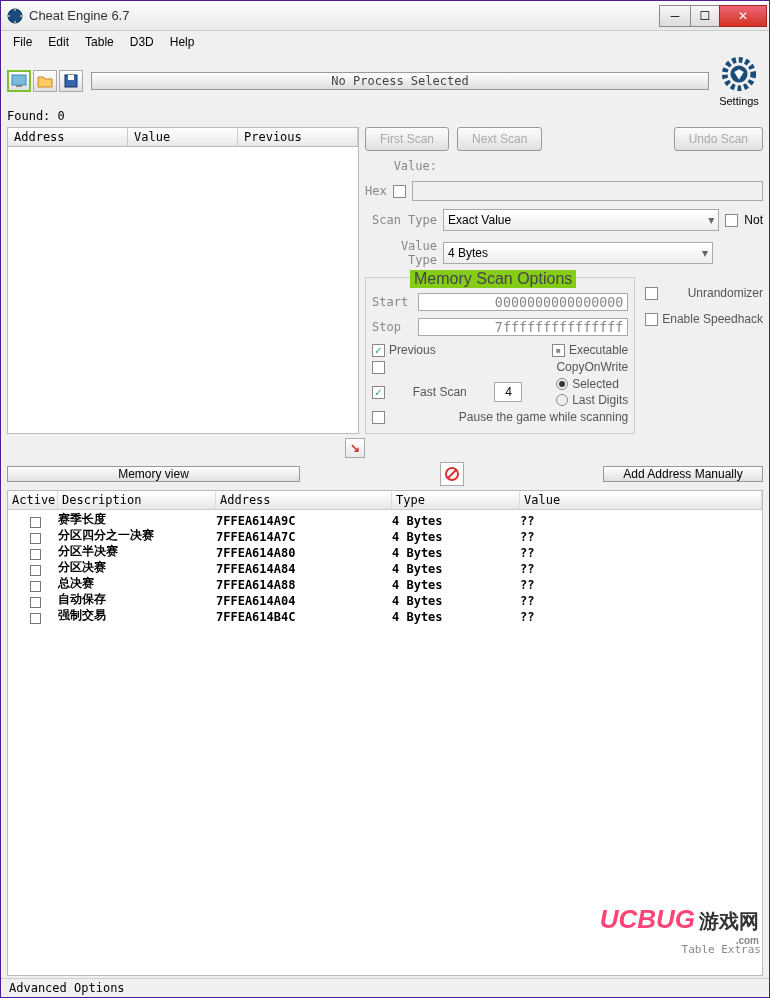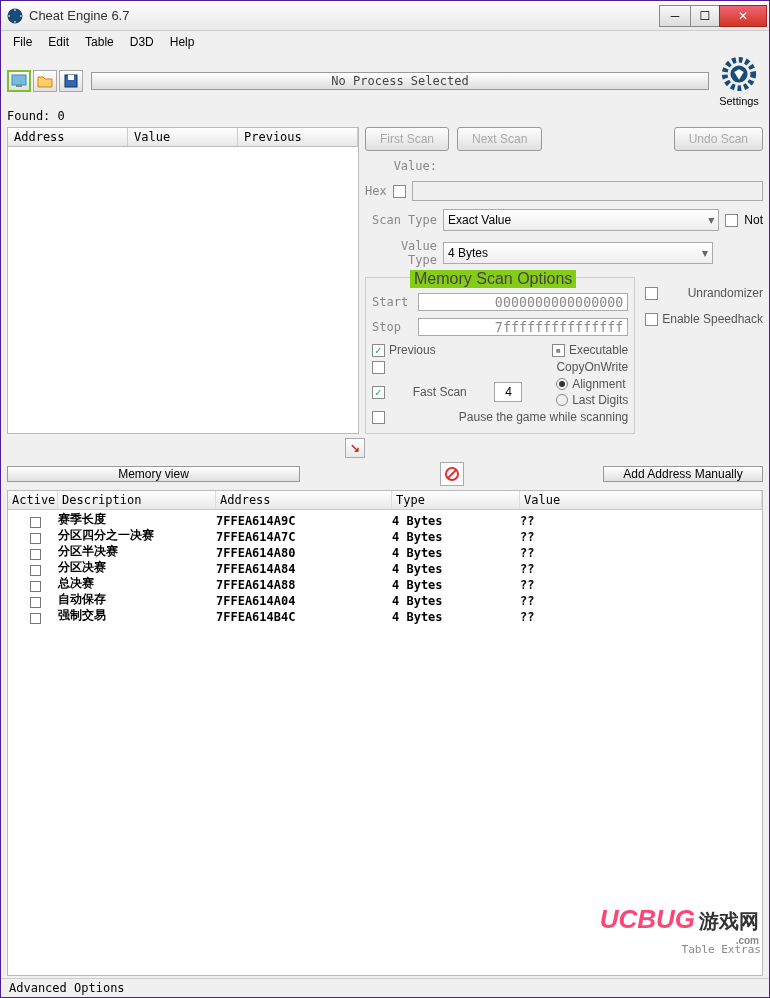--- a/index.html
+++ b/index.html
@@ -185,21 +185,21 @@
               <span class="cb"></span>
               <span>CopyOnWrite</span>
             </div>
           <div class="chk-line">
             <span class="cb checked"></span>
               <span>Fast Scan</span>
             <input class="txt" style="width: 28px; flex: 0 0 auto; text-align: center;" value="4">
             <div style="display:flex;flex-direction:column;gap:2px;margin-left:6px">
               <div style="display:flex;align-items:center;gap:4px">
                   <span class="radio checked"></span>
-                  <span>Alignment</span>
+                  <span>Selected</span>
                 </div>
               <div style="display:flex;align-items:center;gap:4px">
                   <span class="radio"></span>
                   <span>Last Digits</span>
                 </div>
             </div>
           </div>
           <div class="chk-line">
               <span class="cb"></span>
               <span>Pause the game while scanning</span>

